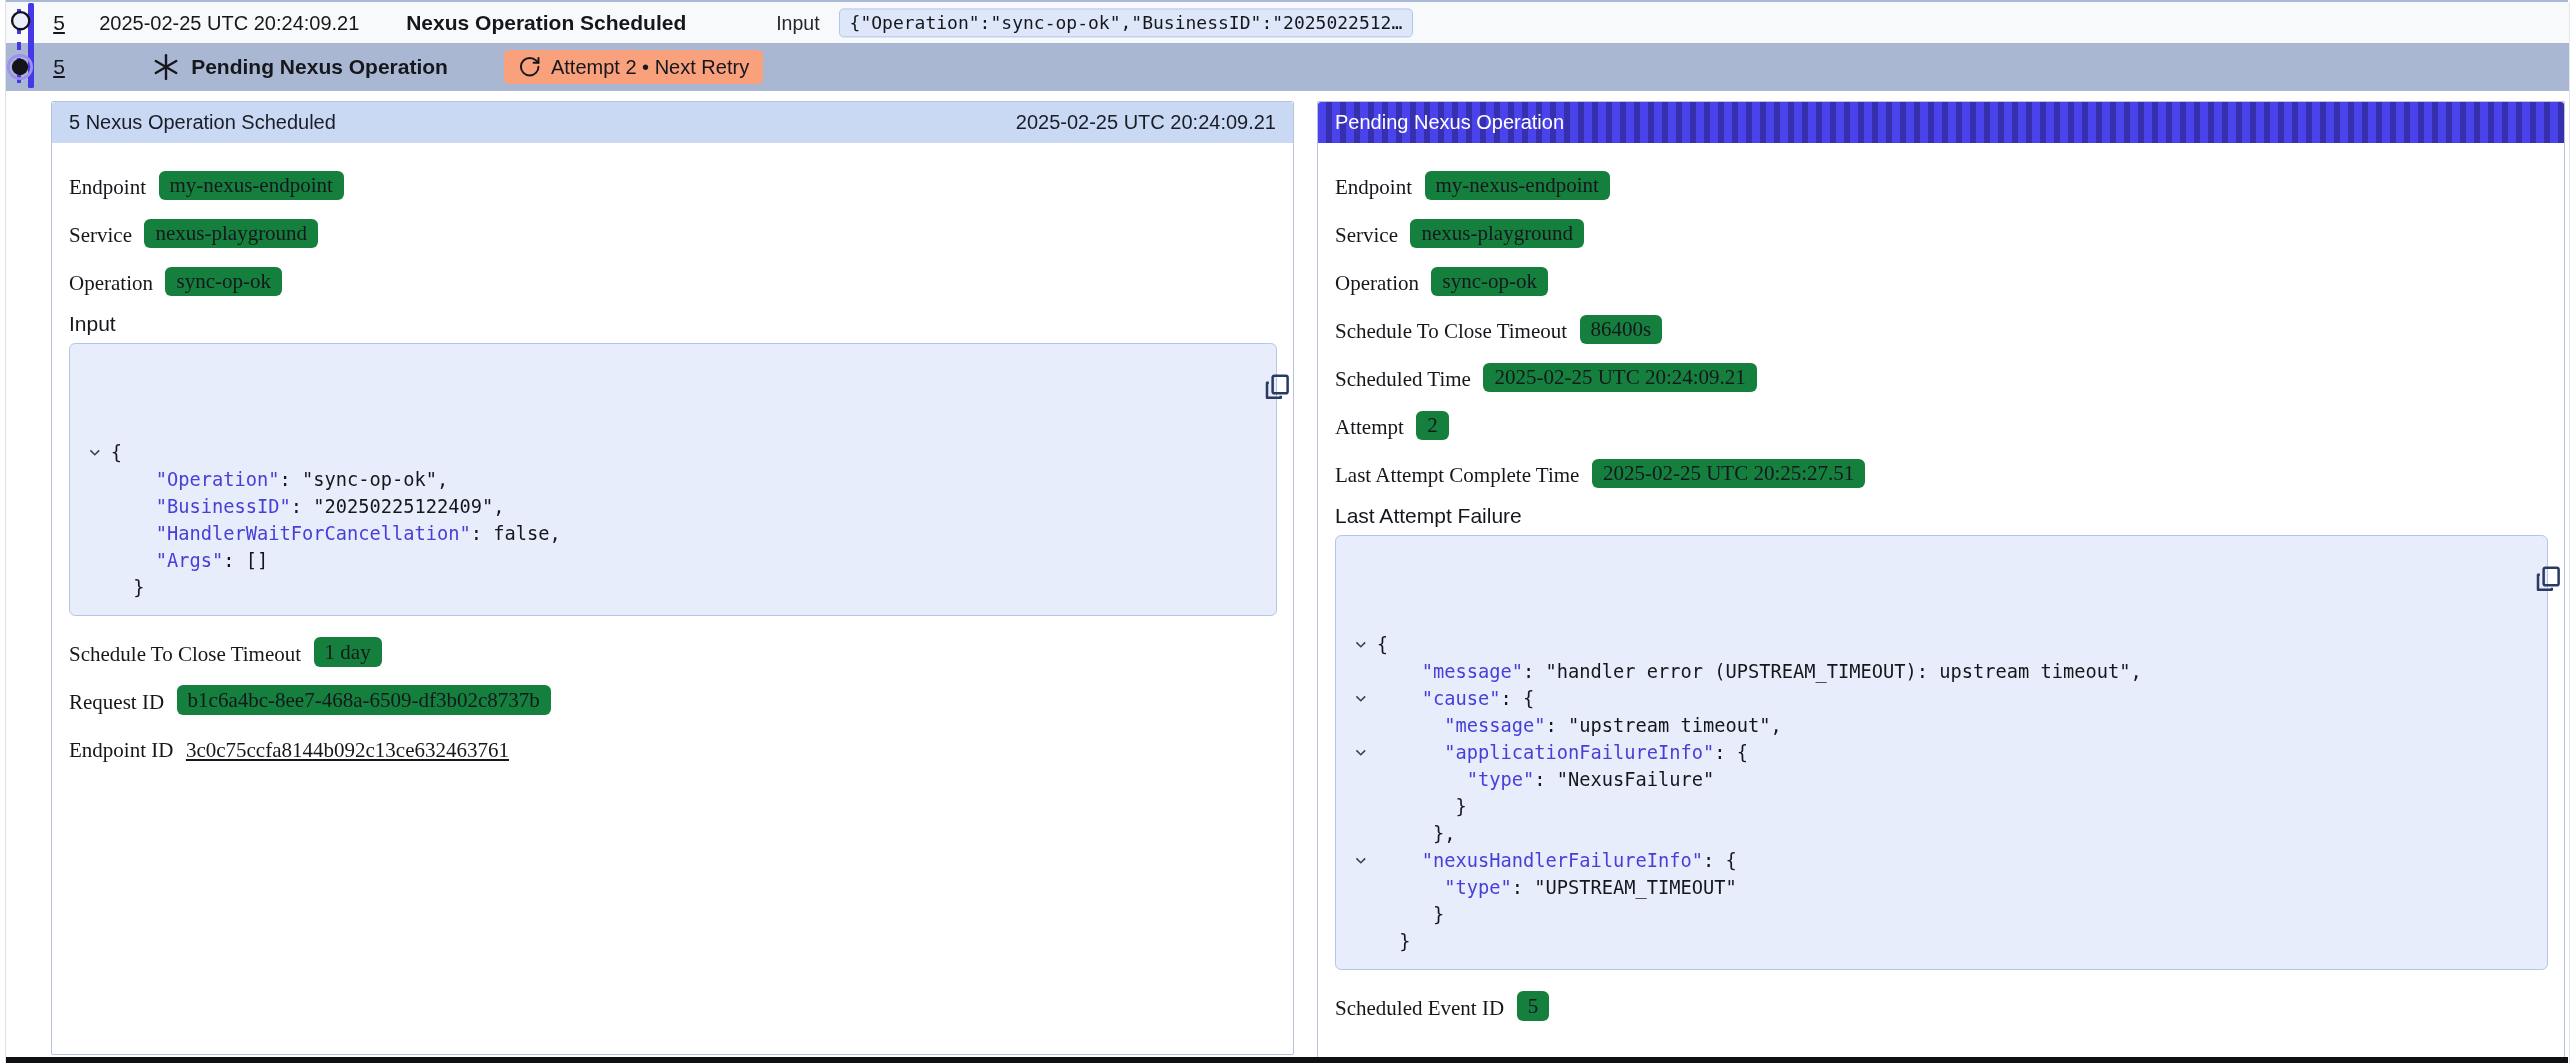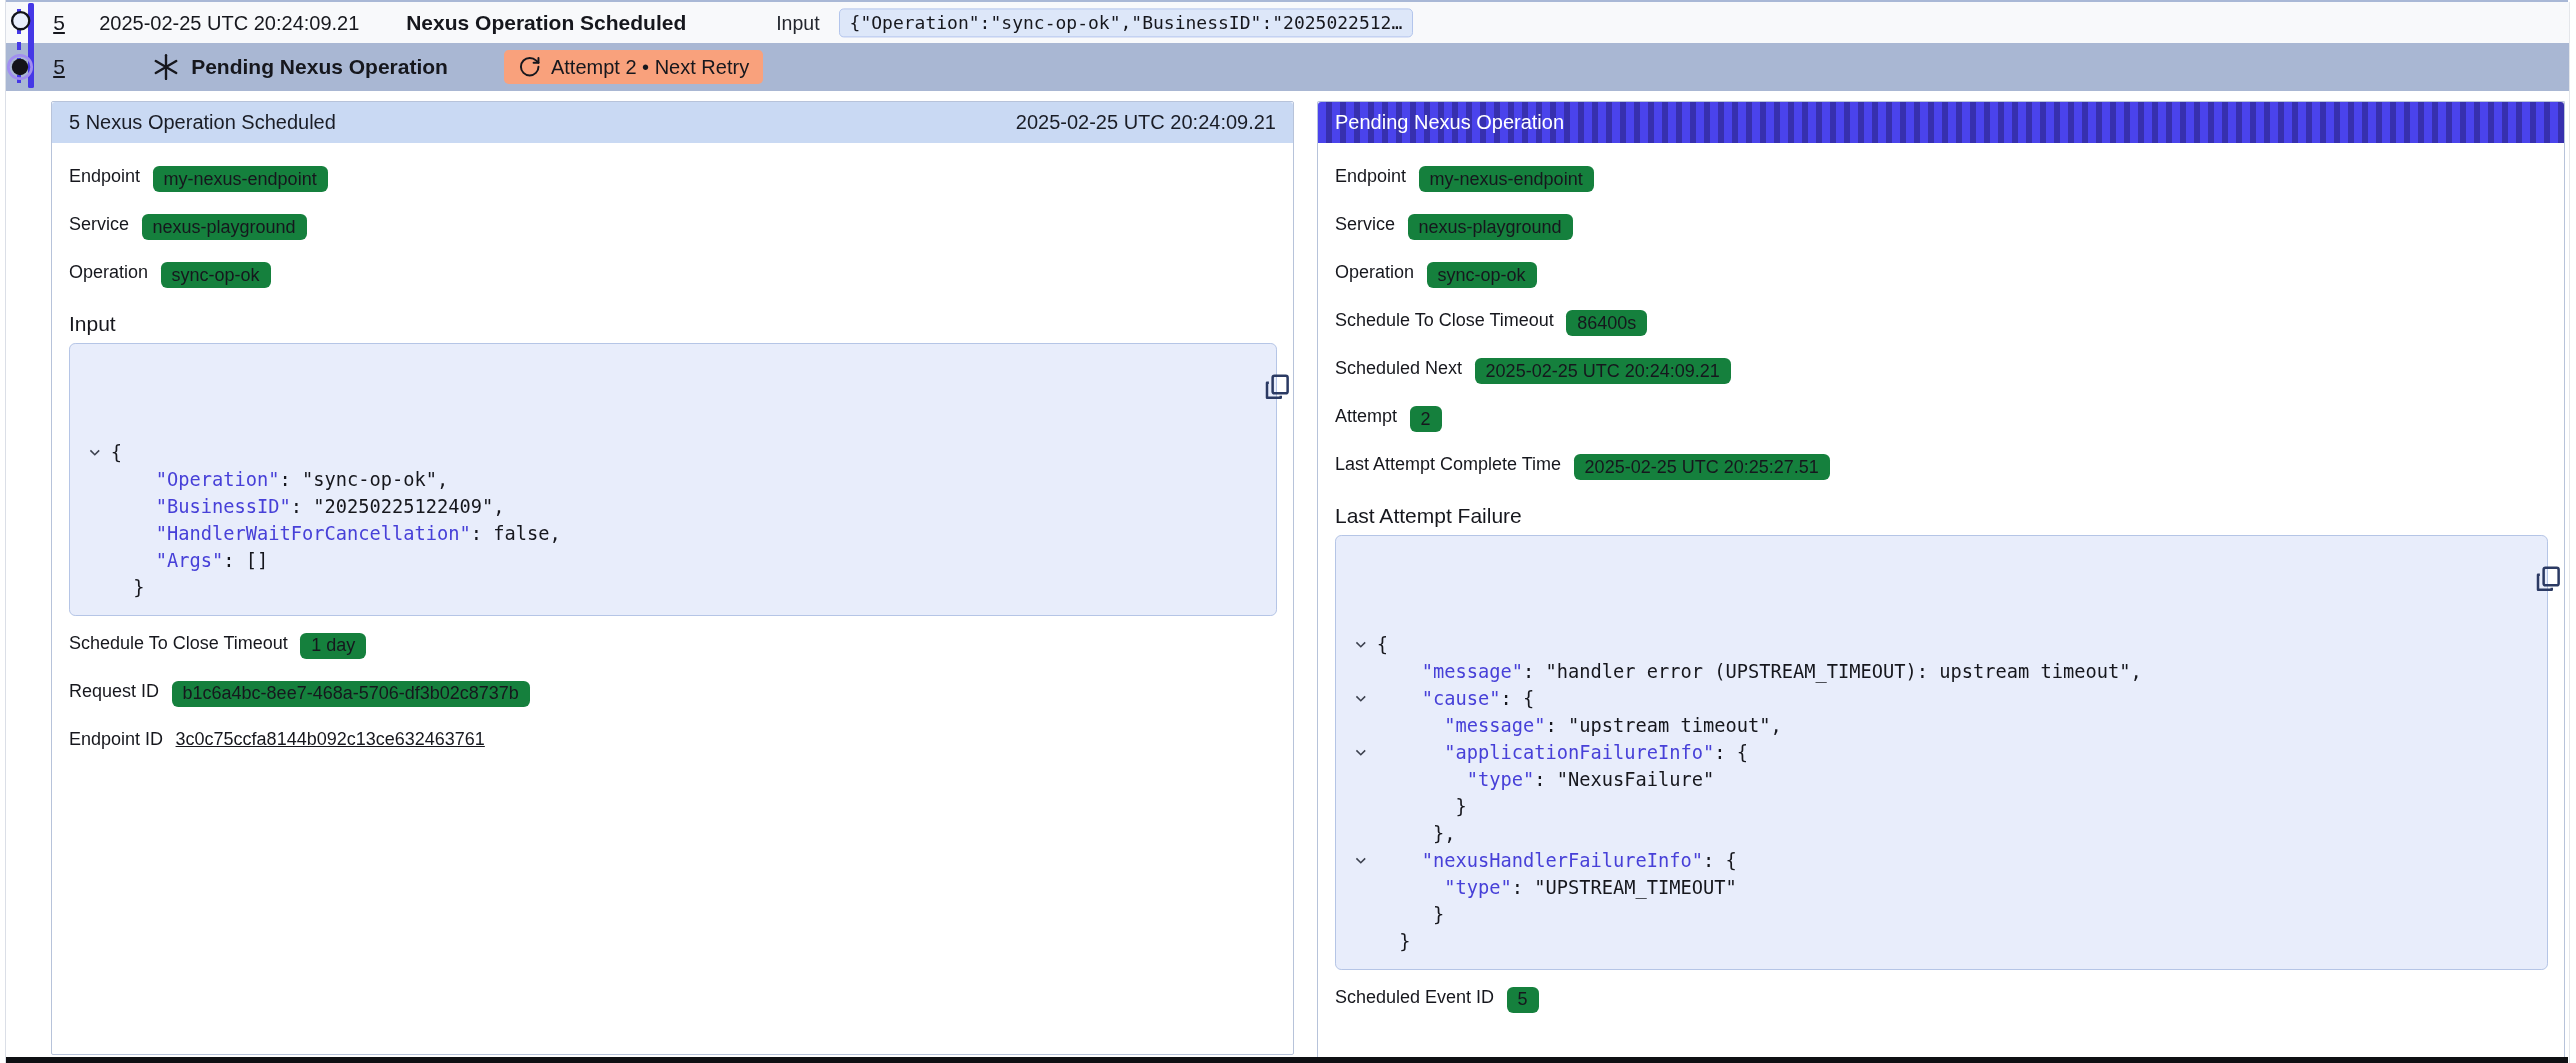--- a/index.html
+++ b/index.html
@@ -44,21 +44,21 @@
   .panel { position:absolute; top:101px; background:#fff; border:1.6px solid #b7c3da; border-radius:2px; }
   .panel-left  { left:51px;   width:1243px; height:954px; }
   .panel-right { left:1317px; width:1248px; height:967px; border-bottom:none; }
   .phead { height:41px; display:flex; align-items:center; justify-content:space-between;
            padding:0 17px; font-size:20px; border-radius:3.1px 3.1px 0 0; }
   .phead-left  { background:#c9d9f3; color:#1a1d26; }
   .phead-right { background:repeating-linear-gradient(90deg,#4a43ec 0 7.8px,#3730ae 7.8px 14px);
                  color:#ffffff; font-weight:500; }
   .pbody { padding:23.4px 15.6px 0 17px; }
 
-  .frow { display:flex; align-items:flex-start; height:34px; margin-bottom:14px; font-size:18px; }
+  .frow { display:flex; align-items:flex-end; height:34px; margin-bottom:14px; font-size:21px;font-family:Liberation Serif, serif; }
   .flabel { margin-right:12.5px; white-space:nowrap; }
   .badge { background:#15803d; border-radius:6.2px; padding:2.3px 11px; white-space:nowrap; }
   .linkval { text-decoration:underline; cursor:pointer; }
   .slabel { font-size:21px; height:28px; line-height:28px; margin:1.6px 0 4.7px 0; }
 
   
   .ann-box {
     display:inline-flex; align-items:center;
     border:6.2px solid #f2316b; border-radius:12.5px; background:#ffffff;
     padding:6.2px 20px 6.2px 11px; margin:-12.5px 0 -12.5px -28px;
@@ -157,21 +157,21 @@
     <div class="cl"><span class="gut"><svg viewBox="0 0 16 16" fill="none" stroke="currentColor" stroke-width="1.6">
               <path d="M3.5 5.5 8 10l4.5-4.5"></path>
             </svg></span>{</div><div class="cl"><span class="gut"></span>    <span class="jkey">"Operation"</span>: "sync-op-ok",</div><div class="cl"><span class="gut"></span>    <span class="jkey">"BusinessID"</span>: "20250225122409",</div><div class="cl"><span class="gut"></span>    <span class="jkey">"HandlerWaitForCancellation"</span>: false,</div><div class="cl"><span class="gut"></span>    <span class="jkey">"Args"</span>: []</div><div class="cl"><span class="gut"></span>  }</div></div>
 
     <div class="frow">
       <span class="flabel">Schedule To Close Timeout</span>
       <span class="badge">1 day</span>
     </div>
     <div class="frow">
       <span class="flabel">Request ID</span>
-      <span class="badge">b1c6a4bc-8ee7-468a-5706-df3b02c8737b</span>
+      <span class="badge">b1c6a4bc-8ee7-468a-6509-df3b02c8737b</span>
     </div>
     <div class="frow">
       <span class="flabel">Endpoint ID</span>
       <a class="linkval">3c0c75ccfa8144b092c13ce632463761</a>
     </div>
   </div>
 </section>
 
 <section class="panel panel-right">
   <div class="phead phead-right">
@@ -188,21 +188,21 @@
     </div>
     <div class="frow">
       <span class="flabel">Operation</span>
       <span class="badge">sync-op-ok</span>
     </div>
     <div class="frow">
       <span class="flabel">Schedule To Close Timeout</span>
       <span class="badge">86400s</span>
     </div>
     <div class="frow">
-      <span class="flabel">Scheduled Next</span>
+      <span class="flabel">Scheduled Time</span>
       <span class="badge">2025-02-25 UTC 20:24:09.21</span>
     </div>
 
 
     <div class="frow">
       <span class="flabel">Attempt</span>
       <span class="badge">2</span>
     </div>
     <div class="frow">
       <span class="flabel">Last Attempt Complete Time</span>

